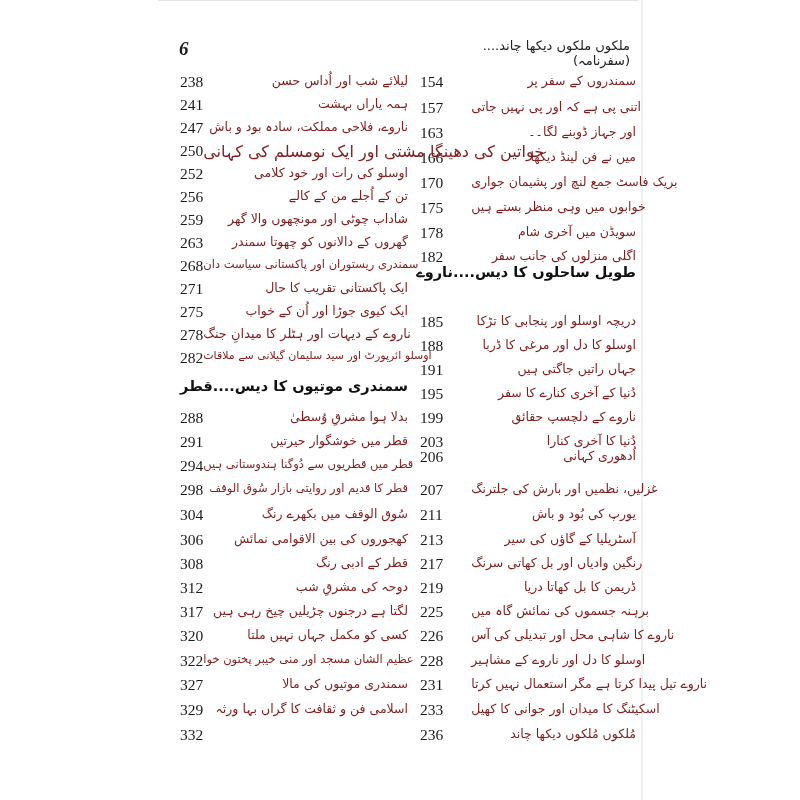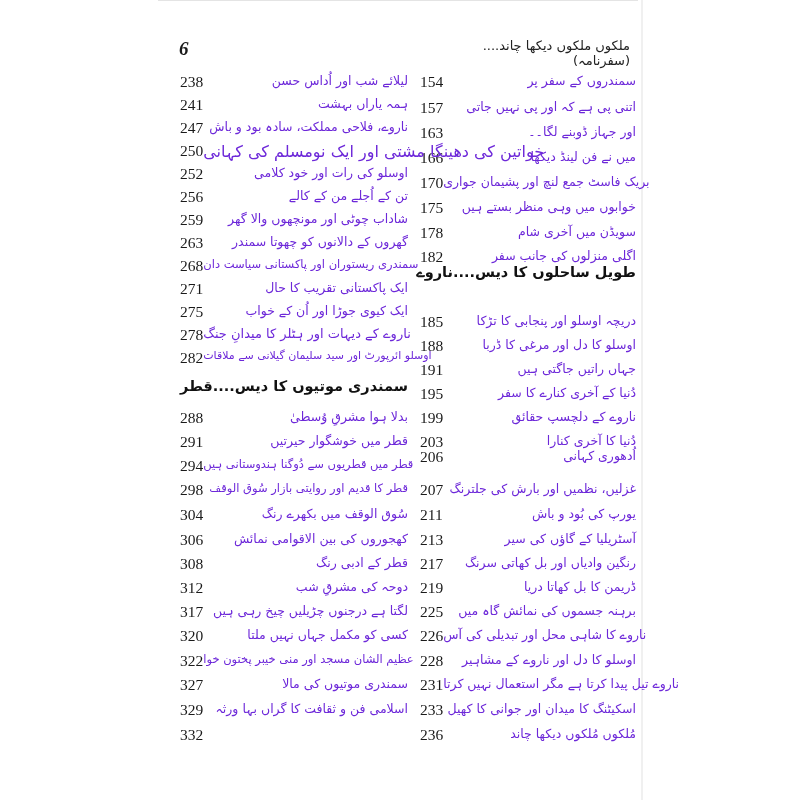--- a/index.html
+++ b/index.html
@@ -9,24 +9,24 @@
   .fold { position:absolute; left:641px; top:0; width:2px; height:800px; background:#f0f0f0; }
   .top-shade { position:absolute; left:158px; top:0; width:480px; height:1px; background:#e4e4e4; }
   .page-num { position:absolute; left:179px; top:38px; font-family:"Liberation Serif", serif;
               font-weight:bold; font-style:italic; font-size:19px; color:#1a1a1a; }
   .running-head { position:absolute; left:440px; top:38px; width:190px; text-align:right;
                   direction:rtl; font-size:13px; color:#222; }
   .col { position:absolute; top:0; }
   .col-right { left:420px; width:218px; }
   .col-left  { left:180px; width:232px; }
   .row { position:absolute; height:22px; display:flex; flex-direction:row; align-items:flex-start; }
-  .col-right .row { left:0; width:218px; }
+  .col-right .row { left:0; width:218px;gap:28px; }
   .col-left .row  { left:0; width:232px; }
   .num { font-family:"Liberation Serif", serif; font-size:15.5px; color:#1a1a1a; width:34px; }
-  .title { direction:rtl; text-align:right; font-size:12.5px; color:#6d28d9; white-space:nowrap;
+  .title { direction:rtl; text-align:right; font-size:12.5px; color:#7f1d1d; white-space:nowrap;
            overflow:visible; flex:1; }
   .col-right .title { padding-right:2px; }
   .col-left .title { padding-right:4px; }
   .section { position:absolute; direction:rtl; text-align:right; font-size:14.5px; font-weight:bold; color:#111; white-space:nowrap; }
 </style>
 </head>
 <body>
 
 <div class="page">
   <div class="top-shade"></div>

